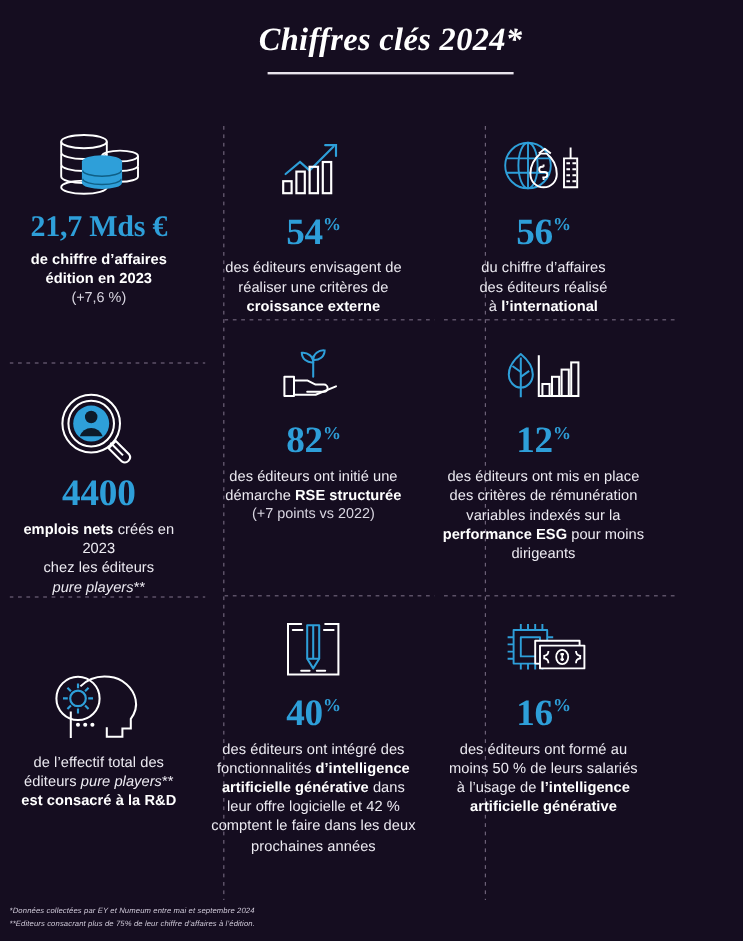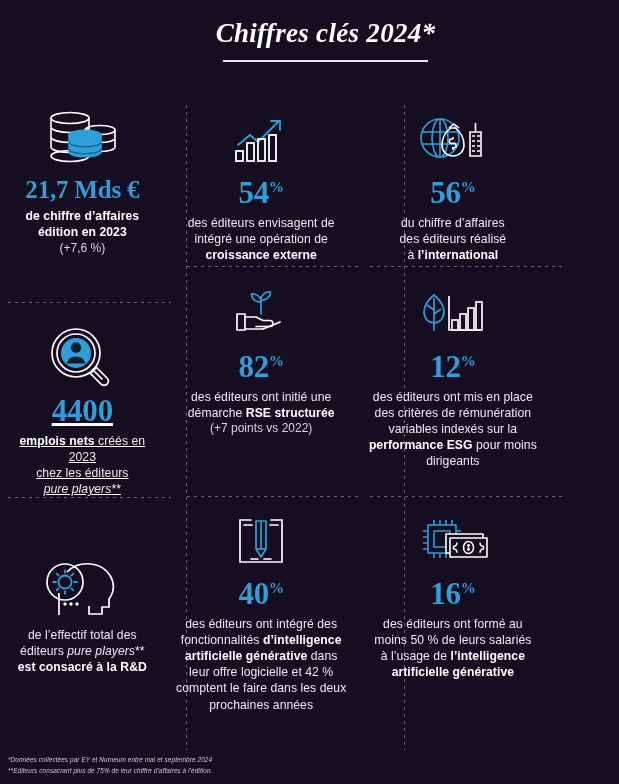--- a/index.html
+++ b/index.html
@@ -180,21 +180,21 @@
       <div class="big big-euro">21,7 Mds €</div>
       <div class="desc">
         <b>de chiffre d’affaires</b><br>
         <b>édition en 2023</b>
       </div>
       <div class="sub">(+7,6 %)</div>
     </div>
 
     <div class="hrule" style="top:197px;left:8px;width:163px;"></div>
 
-    <div class="cell" style="top:222px;text-decoration:underline;">
+    <div class="cell" style="top:222px;">
       <div class="icon-wrap">
         <svg width="80" height="62" viewBox="0 0 80 62">
           <g fill="none" stroke="#ffffff" stroke-width="1.7">
             <circle cx="34" cy="26" r="24"></circle>
             <circle cx="34" cy="26" r="19"></circle>
             <path d="M50 42l10.5 10.5" stroke-width="1.7"></path>
             <path d="M54.5 40.5l11 11a4.3 4.3 0 0 1-6 6l-11-11z"></path>
           </g>
           <g>
             <circle cx="34" cy="26" r="15" fill="#2e9fd9"></circle>
@@ -253,21 +253,21 @@
             <rect x="7" y="39" width="7" height="10"></rect>
             <rect x="18" y="31" width="7" height="18"></rect>
             <rect x="29" y="27" width="7" height="22"></rect>
             <rect x="40" y="23" width="7" height="26"></rect>
           </g>
         </svg>
       </div>
       <div class="big"><span>54</span><span class="pct">%</span></div>
       <div class="desc">
         <span>des éditeurs envisagent de</span><br>
-        <span>intégré une opération de</span><br>
+        <span>réaliser une critères de</span><br>
         <b>croissance externe</b>
       </div>
     </div>
 
     <div class="hrule" style="top:161px;left:22px;width:175px;"></div>
 
     <div class="cell" style="top:178px;padding:0 14px;">
       <div class="icon-wrap">
         <svg width="66" height="56" viewBox="0 0 66 56">
           <g fill="none" stroke="#2e9fd9" stroke-width="1.7" stroke-linecap="round">

